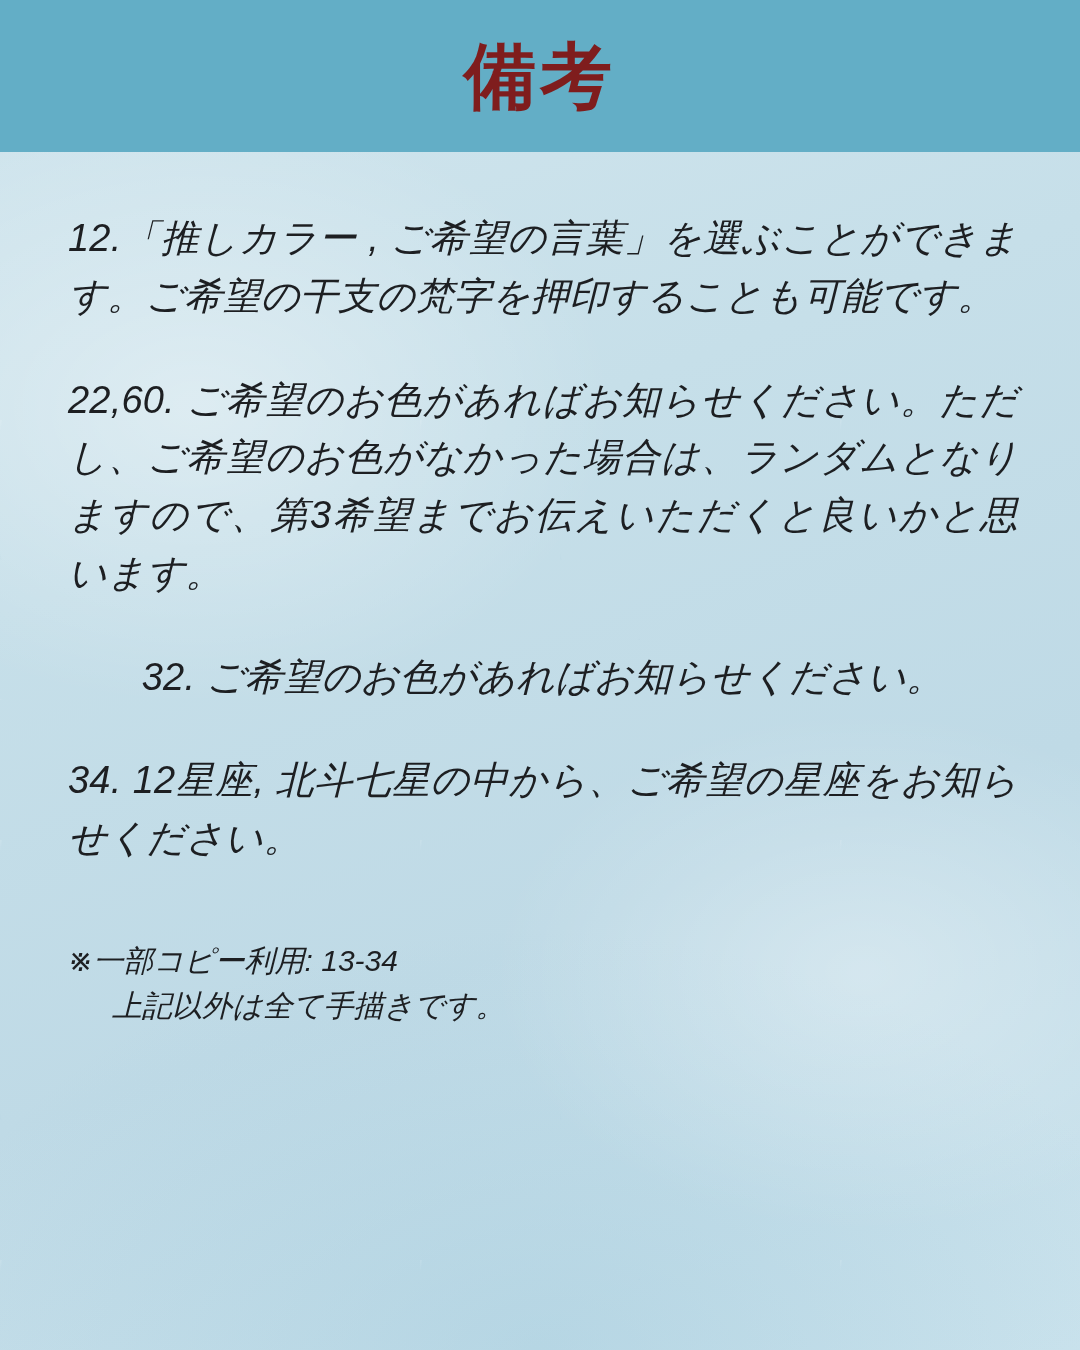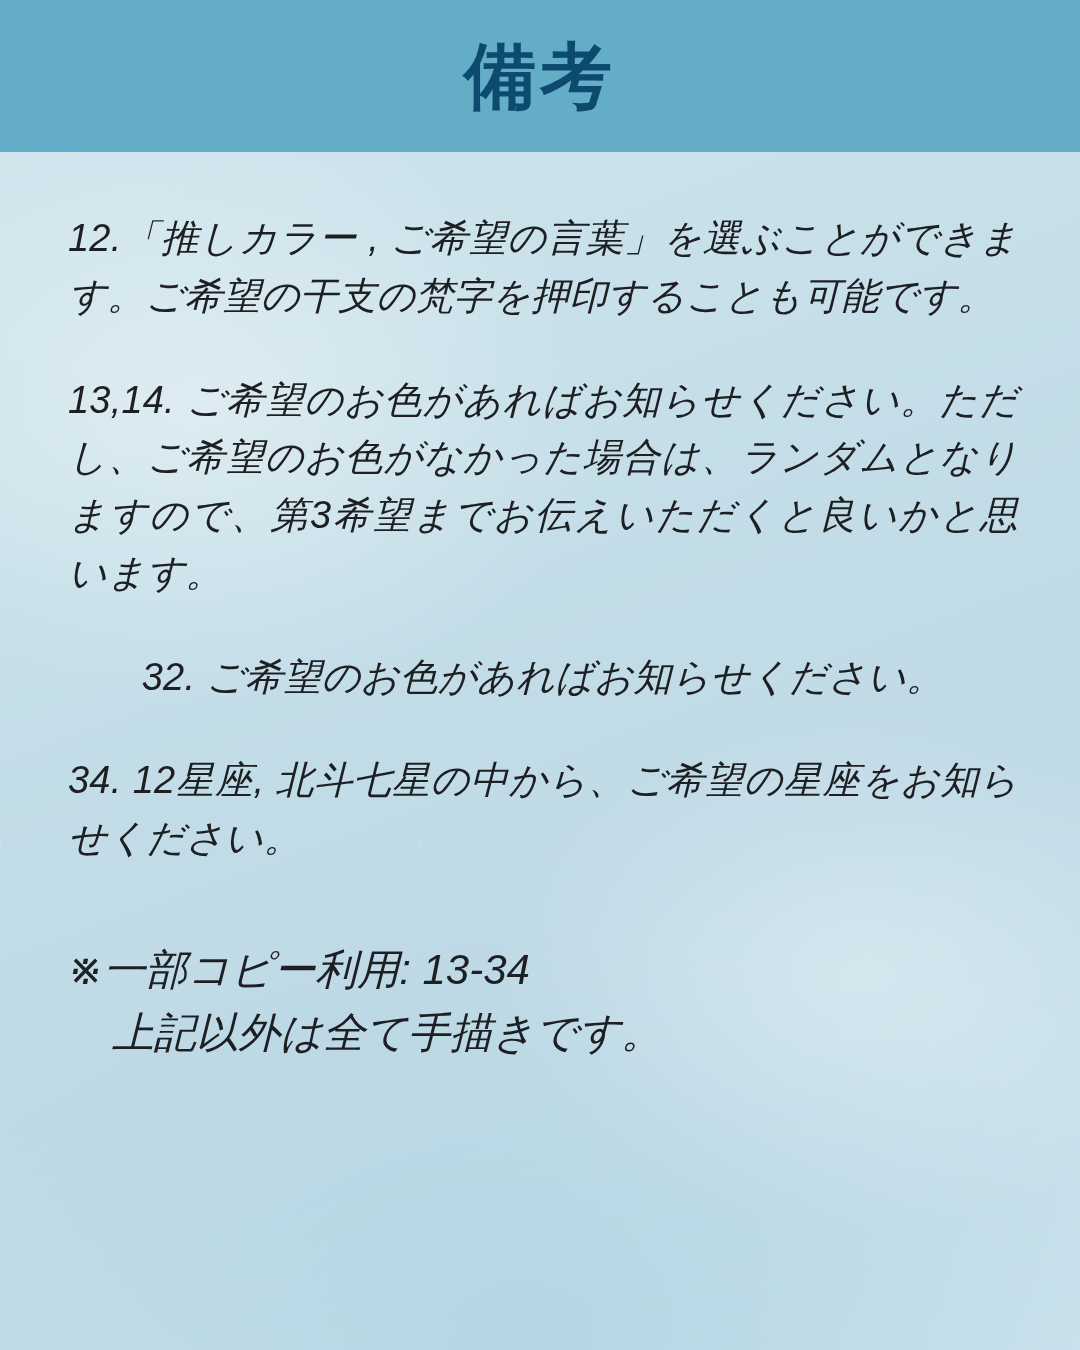--- a/index.html
+++ b/index.html
@@ -43,21 +43,21 @@
   .header-band {
     position: relative;
     height: 152px;
     background: #63aec6;
     display: flex;
     align-items: center;
     justify-content: center;
     z-index: 2;
   }
   .header-title {
-    color: #0c4a6e;
+    color: #7f1d1d;
     font-size: 72px;
     font-weight: bold;
     letter-spacing: 4px;
     line-height: 1;
     text-align: center;
   }
 
   .content {
     position: relative;
     z-index: 2;
@@ -72,21 +72,21 @@
     letter-spacing: 0.2px;
     margin: 0 0 46px 0;
     text-align: justify;
     text-justify: inter-character;
   }
   .para.last-line-left {
     text-align: center;
   }
 
   .note {
-    font-size: 42px;
+    font-size: 30px;
     line-height: 1.5;
     margin: 0;
   }
   .note-line {
     display: block;
   }
   .note-line.indent {
     padding-left: 44px;
   }
   .spacer-note {
@@ -98,21 +98,21 @@
 
 <div class="page">
   <div class="texture"></div>
 
   <div class="header-band">
     <div class="header-title">備考</div>
   </div>
 
   <div class="content">
     <p class="para">12.「推しカラー , ご希望の言葉」を選ぶことができます。ご希望の干支の梵字を押印することも可能です。</p>
-    <p class="para">13,14. ご希望のお色があればお知らせください。ただし、ご希望のお色がなかった場合は、ランダムとなりますので、第3希望までお伝えいただくと良いかと思います。</p>
+    <p class="para">22,60. ご希望のお色があればお知らせください。ただし、ご希望のお色がなかった場合は、ランダムとなりますので、第3希望までお伝えいただくと良いかと思います。</p>
     <p class="para last-line-left">32. ご希望のお色があればお知らせください。</p>
     <p class="para">34. 12星座, 北斗七星の中から、ご希望の星座をお知らせください。</p>
 
     <div class="spacer-note"></div>
 
     <div class="note">
       <span class="note-line">※一部コピー利用: 13-34</span>
       <span class="note-line indent">上記以外は全て手描きです。</span>
     </div>
   </div>

